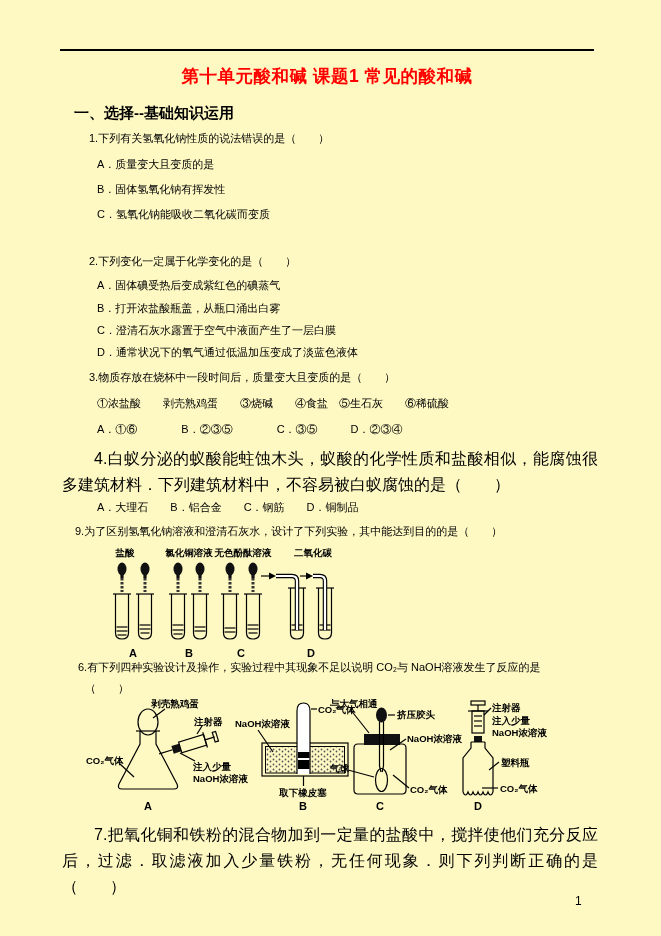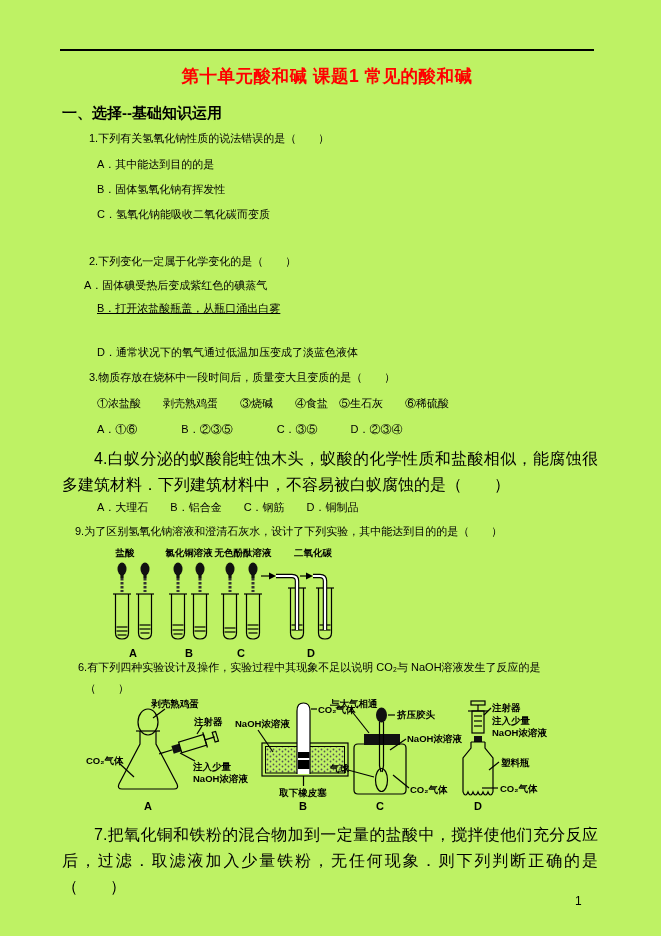--- a/index.html
+++ b/index.html
@@ -1,17 +1,17 @@
 <!DOCTYPE html>
 <html><head>
 <meta charset="utf-8">
 <style>
   html,body { margin:0; padding:0; background:#fff; }
   .page {
-    position:relative; width:661px; height:936px; background:#bef264;
+    position:relative; width:661px; height:936px; background:#fef9c3;
     font-family:"Liberation Sans", sans-serif; color:#000; overflow:hidden;
   }
   .abs { position:absolute; white-space:nowrap; }
   .rule { position:absolute; border-top:2px solid #000; height:0; }
   .title { font-size:17.5px; font-weight:bold; letter-spacing:0.5px; text-align:center; }
   .section { font-size:15px; font-weight:bold; }
   .line { font-size:11px; line-height:17px; }
   .para {
     position:absolute; font-size:16px; line-height:26px; text-indent:2em;
     white-space:normal; text-align:justify;
@@ -25,30 +25,31 @@
 </style>
 </head>
 <body>
 
 <div class="page">
 
   <div class="rule" style="left:60px; top:49px; width:534px;"></div>
 
   <div class="abs title" style="left: 60px; top: 64px; width: 534px; color: rgb(255, 0, 0);">第十单元酸和碱 课题1 常见的酸和碱</div>
 
-  <div class="abs section" style="left:62px; top:104px;">一、选择--基础知识运用</div>
+  <div class="abs section" style="left:74px; top:104px;">一、选择--基础知识运用</div>
 
   <div class="abs line" style="left:89px; top:130px;">1.下列有关氢氧化钠性质的说法错误的是（　　）</div>
-  <div class="abs line" style="left:97px; top:156px;">A．其中能达到目的的是</div>
+  <div class="abs line" style="left:97px; top:156px;">A．质量变大且变质的是</div>
   <div class="abs line" style="left:97px; top:206px;">C．氢氧化钠能吸收二氧化碳而变质</div>
   <div class="abs line" style="left:97px; top:181px;">B．固体氢氧化钠有挥发性</div>
 
   <div class="abs line" style="left:89px; top:253px;">2.下列变化一定属于化学变化的是（　　）</div>
-  <div class="abs line" style="left:84px; top:277px;text-align:right;">A．固体碘受热后变成紫红色的碘蒸气</div>
-  <div class="abs line" style="left:97px; top:300px;text-decoration:underline;">B．打开浓盐酸瓶盖，从瓶口涌出白雾</div>
+  <div class="abs line" style="left:97px; top:277px;text-align:right;">A．固体碘受热后变成紫红色的碘蒸气</div>
+  <div class="abs line" style="left:97px; top:300px;">B．打开浓盐酸瓶盖，从瓶口涌出白雾</div>
+  <div class="abs line" style="left:97px; top:322px;">C．澄清石灰水露置于空气中液面产生了一层白膜</div>
   <div class="abs line" style="left:97px; top:344px;">D．通常状况下的氧气通过低温加压变成了淡蓝色液体</div>
 
   <div class="abs line" style="left:89px; top:369px;">3.物质存放在烧杯中一段时间后，质量变大且变质的是（　　）</div>
   <div class="abs line" style="left:97px; top:395px;">①浓盐酸　　剥壳熟鸡蛋　　③烧碱　　④食盐　⑤生石灰　　⑥稀硫酸</div>
   <div class="abs line" style="left:97px; top:421px;">A．①⑥　　　　B．②③⑤　　　　C．③⑤　　　D．②③④</div>
 
   <div class="para" style="left:62px; top:446px; width:536px;">4.白蚁分泌的蚁酸能蛀蚀木头，蚁酸的化学性质和盐酸相似，能腐蚀很多建筑材料．下列建筑材料中，不容易被白蚁腐蚀的是（　　）</div>
   <div class="abs line" style="left:97px; top:499px;">A．大理石　　B．铝合金　　C．钢筋　　D．铜制品</div>
 
   <div class="abs line" style="left:75px; top:523px;">9.为了区别氢氧化钠溶液和澄清石灰水，设计了下列实验，其中能达到目的的是（　　）</div>

